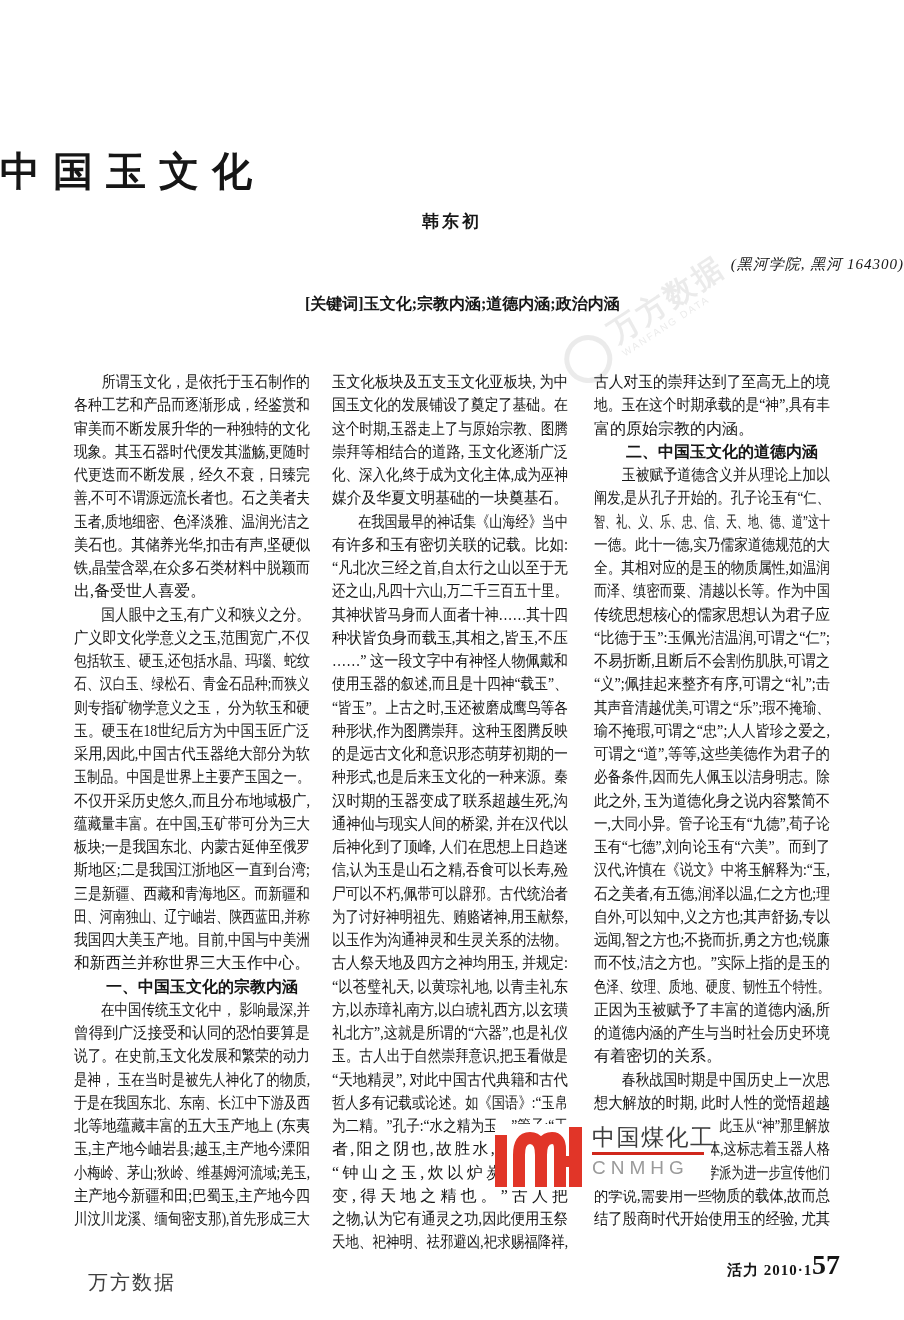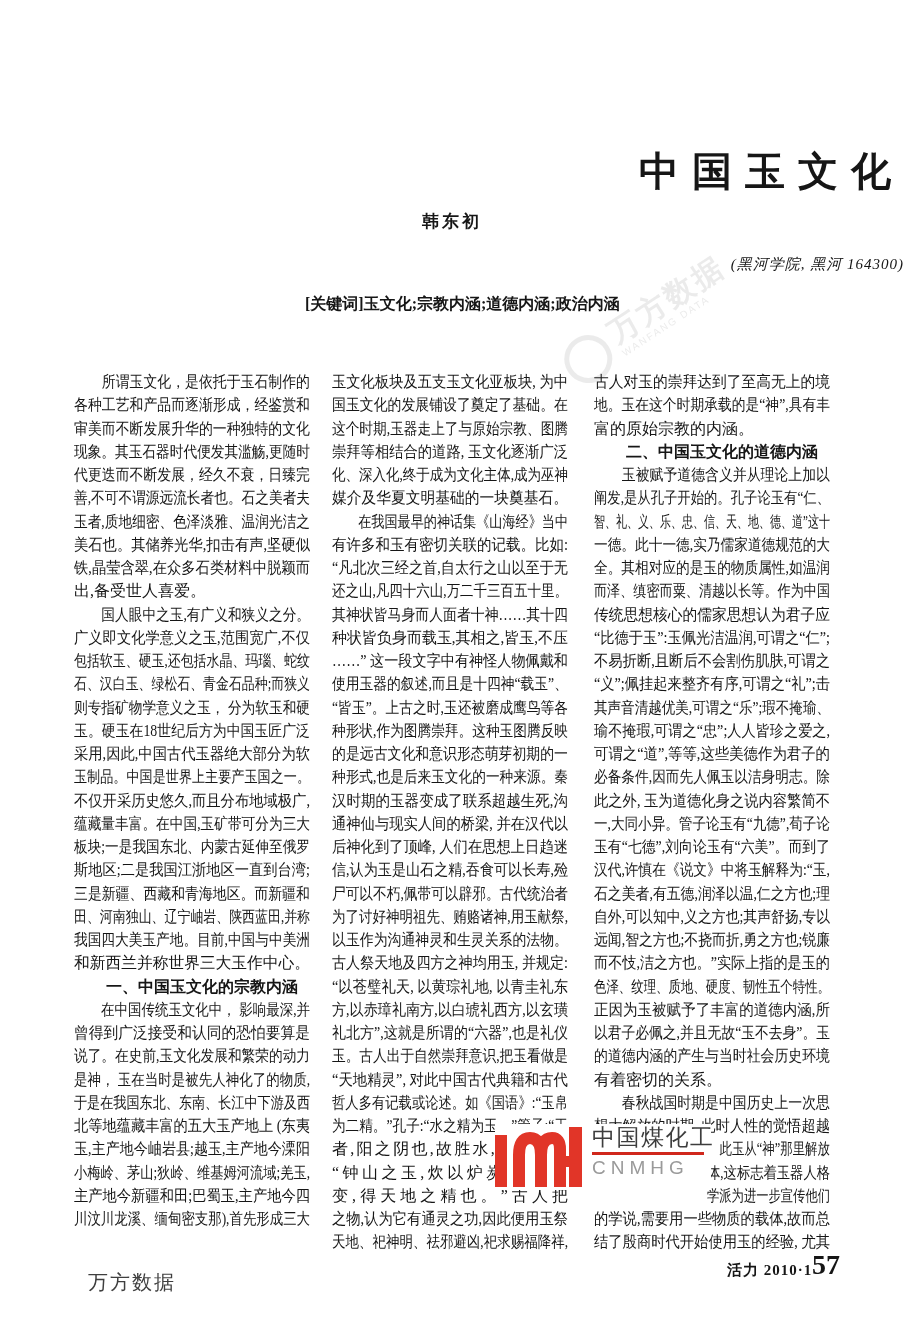--- a/index.html
+++ b/index.html
@@ -1,20 +1,20 @@
 <!DOCTYPE html>
 <html><head>
 <meta charset="utf-8">
 <style>
   html,body{margin:0;padding:0;background:#e8e8e8;}
   .page{
     position:relative;width:904px;height:1320px;margin:0 auto;background:#ffffff;
     font-family:"Liberation Serif","DejaVu Serif",serif;color:#161616;overflow:hidden;
   }
-  .title{position:absolute;top:144px;left:0;width:100%;text-align:right;
+  .title{position:absolute;top:144px;left:0;width:100%;text-align:left;
     font-size:40px;font-weight:bold;letter-spacing:13px;}
   .author{position:absolute;top:210px;left:0;width:100%;text-align:center;
     font-size:17px;font-weight:bold;letter-spacing:3px;}
   .affil{position:absolute;top:255px;left:0;width:100%;text-align:right;
     font-size:15px;font-style:italic;letter-spacing:1px;}
   .keywords{position:absolute;top:294px;left:305px;font-size:16px;font-weight:bold;}
   .col{position:absolute;top:370px;width:236px;z-index:2;}
   #col1{left:74px;}
   #col2{left:332px;}
   #col3{left:594px;text-decoration:underline;}
@@ -160,21 +160,20 @@
       <div class="ln"><span style="transform: scaleX(0.893939);">此之外, 玉为道德化身之说内容繁简不</span></div>
       <div class="ln"><span style="transform: scaleX(0.848301);">一,大同小异。管子论玉有“九德”,荀子论</span></div>
       <div class="ln"><span style="transform: scaleX(0.866353);">玉有“七德”,刘向论玉有“六美”。而到了</span></div>
       <div class="ln"><span style="transform: scaleX(0.856479);">汉代,许慎在《说文》中将玉解释为:“玉,</span></div>
       <div class="ln"><span style="transform: scaleX(0.866204);">石之美者,有五德,润泽以温,仁之方也;理</span></div>
       <div class="ln"><span style="transform: scaleX(0.866204);">自外,可以知中,义之方也;其声舒扬,专以</span></div>
       <div class="ln"><span style="transform: scaleX(0.864815);">远闻,智之方也;不挠而折,勇之方也;锐廉</span></div>
       <div class="ln"><span style="transform: scaleX(0.883533);">而不忮,洁之方也。”实际上指的是玉的</span></div>
       <div class="ln"><span style="transform: scaleX(0.776316);">色泽、纹理、质地、硬度、韧性五个特性。</span></div>
       <div class="ln"><span style="transform: scaleX(0.907692);">正因为玉被赋予了丰富的道德内涵,所</span></div>
-      <div class="ln"><span style="transform: scaleX(0.860676);">以君子必佩之,并且无故“玉不去身”。玉</span></div>
       <div class="ln"><span style="transform: scaleX(0.867647);">的道德内涵的产生与当时社会历史环境</span></div>
       <div class="ln"><span>有着密切的关系。</span></div>
       <div class="ln"><span style="transform: scaleX(0.867647);">　　春秋战国时期是中国历史上一次思</span></div>
       <div class="ln"><span style="transform: scaleX(0.893939);">想大解放的时期, 此时人性的觉悟超越</span></div>
       <div class="ln"><span style="margin-left: 113px; transform: scaleX(0.777481);">、此玉从“神”那里解放</span></div>
       <div class="ln"><span style="margin-left: 113px; transform: scaleX(0.831081);">体,这标志着玉器人格</span></div>
       <div class="ln"><span style="margin-left: 113px; transform: scaleX(0.76875);">学派为进一步宣传他们</span></div>
       <div class="ln"><span style="transform: scaleX(0.893939);">的学说,需要用一些物质的载体,故而总</span></div>
       <div class="ln"><span style="transform: scaleX(0.893939);">结了殷商时代开始使用玉的经验, 尤其</span></div>
     </div>

